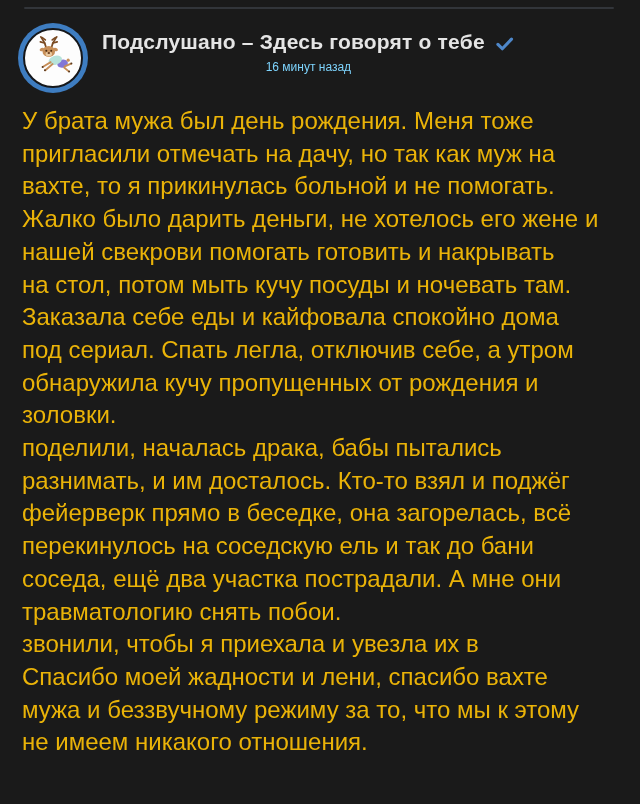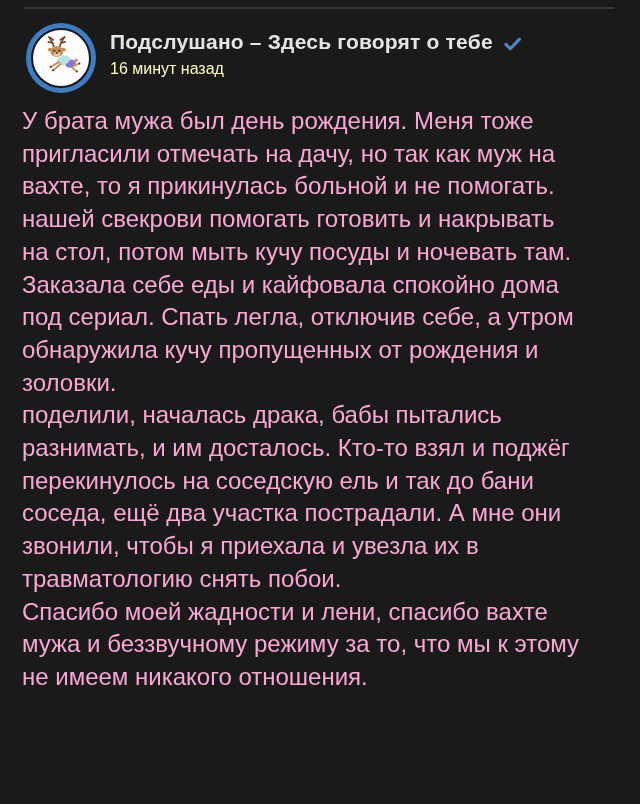--- a/index.html
+++ b/index.html
@@ -16,21 +16,22 @@
     top: 7px;
     left: 24px;
     width: 590px;
     height: 2px;
     background: #32353a;
     border-radius: 1px;
   }
   .header {
     display: flex;
     align-items: flex-start;
-    padding: 23px 20px 0 26px;
+    padding: 23px 20px 0 18px;
+    text-align: center;
   }
   .avatar {
     width: 70px;
     height: 70px;
     border-radius: 50%;
     background: #3e7dc1;
     display: flex;
     align-items: center;
     justify-content: center;
     flex: 0 0 auto;
@@ -63,31 +64,31 @@
     letter-spacing: 0.2px;
     white-space: nowrap;
     cursor: pointer;
   }
   .verified-icon {
     display: inline-flex;
     margin-top: 2px;
   }
   .timestamp {
     margin-top: 6px;
-    font-size: 16px;
-    color: #fef9c3;
+    font-size: 12px;
+    color: #7dd3fc;
     cursor: pointer;
   }
   .post-text {
     margin-top: 12px;
     padding-left: 22px;
     padding-right: 12px;
     font-size: 24px;
     line-height: 32.7px;
-    color: #f9a8d4;
+    color: #eab308;
   }
   .post-line {
     white-space: nowrap;
   }
 </style>
 </head>
 <body>
 
 <div class="top-separator"></div>
 
@@ -147,28 +148,30 @@
       </span>
     </div>
     <div class="timestamp">16 минут назад</div>
   </div>
 </div>
 
 <div class="post-text">
     <div class="post-line">У брата мужа был день рождения. Меня тоже</div>
     <div class="post-line">пригласили отмечать на дачу, но так как муж на</div>
     <div class="post-line">вахте, то я прикинулась больной и не помогать.</div>
+    <div class="post-line">Жалко было дарить деньги, не хотелось его жене и</div>
     <div class="post-line">нашей свекрови помогать готовить и накрывать</div>
     <div class="post-line">на стол, потом мыть кучу посуды и ночевать там.</div>
     <div class="post-line">Заказала себе еды и кайфовала спокойно дома</div>
     <div class="post-line">под сериал. Спать легла, отключив себе, а утром</div>
     <div class="post-line">обнаружила кучу пропущенных от рождения и</div>
     <div class="post-line">золовки.</div>
     <div class="post-line">поделили, началась драка, бабы пытались</div>
     <div class="post-line">разнимать, и им досталось. Кто-то взял и поджёг</div>
+    <div class="post-line">фейерверк прямо в беседке, она загорелась, всё</div>
     <div class="post-line">перекинулось на соседскую ель и так до бани</div>
     <div class="post-line">соседа, ещё два участка пострадали. А мне они</div>
+    <div class="post-line">травматологию снять побои.</div>
     <div class="post-line">звонили, чтобы я приехала и увезла их в</div>
-    <div class="post-line">травматологию снять побои.</div>
     <div class="post-line">Спасибо моей жадности и лени, спасибо вахте</div>
     <div class="post-line">мужа и беззвучному режиму за то, что мы к этому</div>
     <div class="post-line">не имеем никакого отношения.</div>
   </div>
 
 </body></html>

